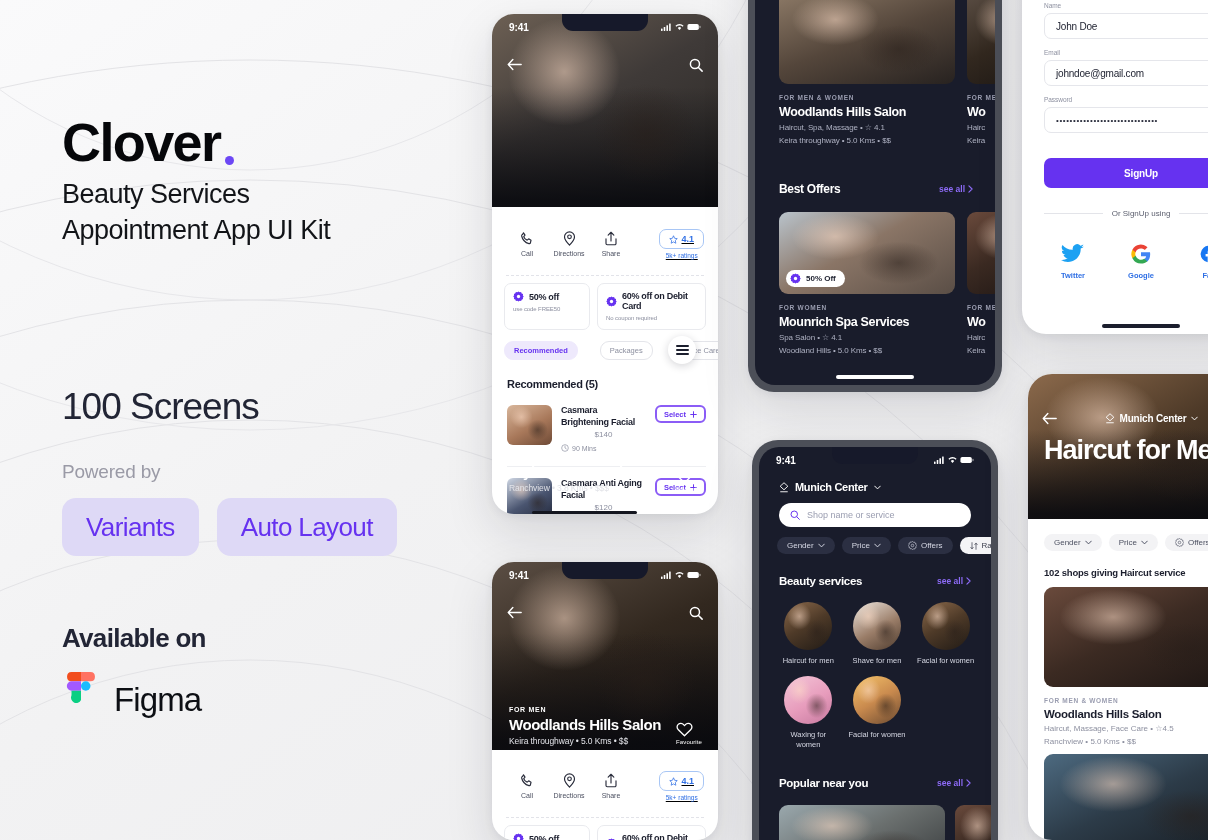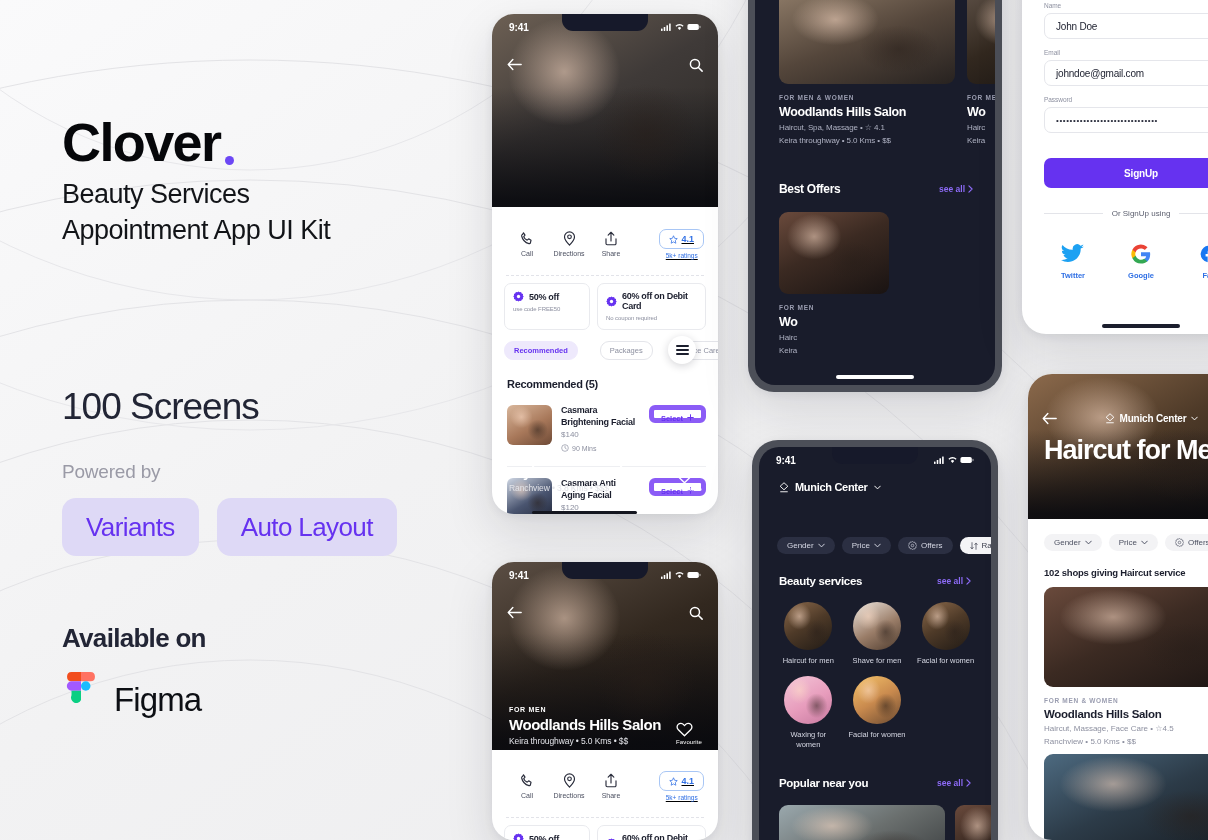--- a/index.html
+++ b/index.html
@@ -178,26 +178,26 @@
   .hamb span { display:block; height:1.6px; background:#1b1e2d; border-radius:2px; margin:2.2px 0; }
 
   .sec-head { font-size:11px; font-weight:700; color:#1b1e2d; letter-spacing:-.3px; }
   .rec-head { position:absolute; left:15px; top:364px; }
 
   .rec-item { position:absolute; left:15px; right:12px; display:flex; gap:9px; }
   .rec-item.i1 { top:391px; }
   .rec-item.i2 { top:464px; }
   .rec-thumb { width:45px; height:40px; border-radius:6px; flex:0 0 auto; }
   .rec-name { font-size:9px; font-weight:700; color:#1b1e2d; line-height:1.3; letter-spacing:-.25px; }
-  .rec-price { font-size:8px; color:#8d90a0; margin-top:2px; }
+  .rec-price { font-size:8px; color:#8d90a0; margin-top:2px;text-align:center; }
   .rec-dur { font-size:7px; color:#8d90a0; margin-top:5px; display:flex; align-items:center; gap:3px; }
   .select-btn {
-    margin-left:auto; border:5px solid #8b5cf6; border-radius:6px; background:#fff;
+    margin-left:auto; border:2px solid #8b5cf6; border-radius:6px; background:#fff;
     padding:4px 7px; font-size:7.5px; font-weight:600; color:#6632f0;
-    display:flex; align-items:flex-start; gap:4px; height:18px; flex:0 0 auto;
+    display:flex; align-items:center; gap:4px; height:18px; flex:0 0 auto;
   }
   .rec-sep { position:absolute; left:15px; right:12px; top:452px; border-top:1px solid #eeeff2; }
   .scroll-bar-blk { position:absolute; left:40px; width:105px; height:3px; background:#14161f; border-radius:2px; top:497px; }
 
   
   #phone-dark-top {
     left:748px; top:-70px; width:254px; height:462px; border-radius:26px;
     padding:7px; background:#4c4f58;
   }
   #phone-dark-top .phone-screen { inset:7px; border-radius:20px; background:#191c2b; }
@@ -566,20 +566,35 @@
       <span class="t">Best Offers</span>
       <span class="see-all">
         <span>see all</span>
         <svg width="5" height="8" viewBox="0 0 6 10">
             <path d="M1 1l4 4-4 4" stroke="#8d6bf7" stroke-width="1.4" fill="none" stroke-linecap="round" stroke-linejoin="round"></path>
           </svg>
       </span>
     </div>
 
     <div class="d1-offer-cards">
+      <div class="d1-card main">
+        <div class="d1-offer-img ph ph-spa">
+          <span class="off-pill">
+            <svg width="11" height="11" viewBox="0 0 16 16">
+                <path d="M8 0.6l1.7 1.3 2.1-.3.8 2 2 .8-.3 2.1L15.6 8l-1.3 1.7.3 2.1-2 .8-.8 2-2.1-.3L8 15.4l-1.7-1.3-2.1.3-.8-2-2-.8.3-2.1L.4 8l1.3-1.7-.3-2.1 2-.8.8-2 2.1.3L8 .6z" fill="#6632f0"></path>
+                <circle cx="8" cy="8" r="2.4" fill="#fff"></circle>
+              </svg>
+            <span>50% Off</span>
+          </span>
+        </div>
+        <div class="d1-eyebrow">FOR WOMEN</div>
+        <div class="d1-name">Mounrich Spa Services</div>
+        <div class="d1-meta">Spa Salon  •  ☆ 4.1</div>
+        <div class="d1-meta">Woodland Hills  •  5.0 Kms  •  $$</div>
+      </div>
       <div class="d1-card peek">
         <div class="d1-offer-img ph ph-shop1"></div>
         <div class="d1-eyebrow">FOR MEN</div>
         <div class="d1-name">Wo</div>
         <div class="d1-meta">Hairc</div>
         <div class="d1-meta">Keira</div>
       </div>
     </div>
 
     <div class="home-ind on-dark"></div>
@@ -664,20 +679,27 @@
       <svg width="10" height="11" viewBox="0 0 12 13">
           <path d="M6 .8 10.6 5 6 9.2 1.4 5 6 .8z" stroke="#fff" stroke-width="1.1" fill="none" stroke-linejoin="round"></path>
           <path d="M2 11.6h8" stroke="#fff" stroke-width="1.1" stroke-linecap="round"></path>
         </svg>
       <span>Munich Center</span>
       <svg width="7" height="5" viewBox="0 0 10 6">
           <path d="M1 1l4 4 4-4" stroke="#fff" stroke-width="1.4" fill="none" stroke-linecap="round" stroke-linejoin="round"></path>
         </svg>
     </div>
 
+    <div class="dh-search">
+      <svg width="10" height="10" viewBox="0 0 16 16">
+          <circle cx="6.8" cy="6.8" r="5.2" stroke="#6632f0" stroke-width="1.6" fill="none"></circle>
+          <path d="M10.8 10.8 15 15" stroke="#6632f0" stroke-width="1.6" stroke-linecap="round"></path>
+        </svg>
+      <span>Shop name or service</span>
+    </div>
 
     <div class="dh-filters">
       <div class="dfil">
         <span>Gender</span>
         <svg width="7" height="5" viewBox="0 0 10 6">
             <path d="M1 1l4 4 4-4" stroke="#d5d7e3" stroke-width="1.4" fill="none" stroke-linecap="round" stroke-linejoin="round"></path>
           </svg>
       </div>
       <div class="dfil">
         <span>Price</span>

